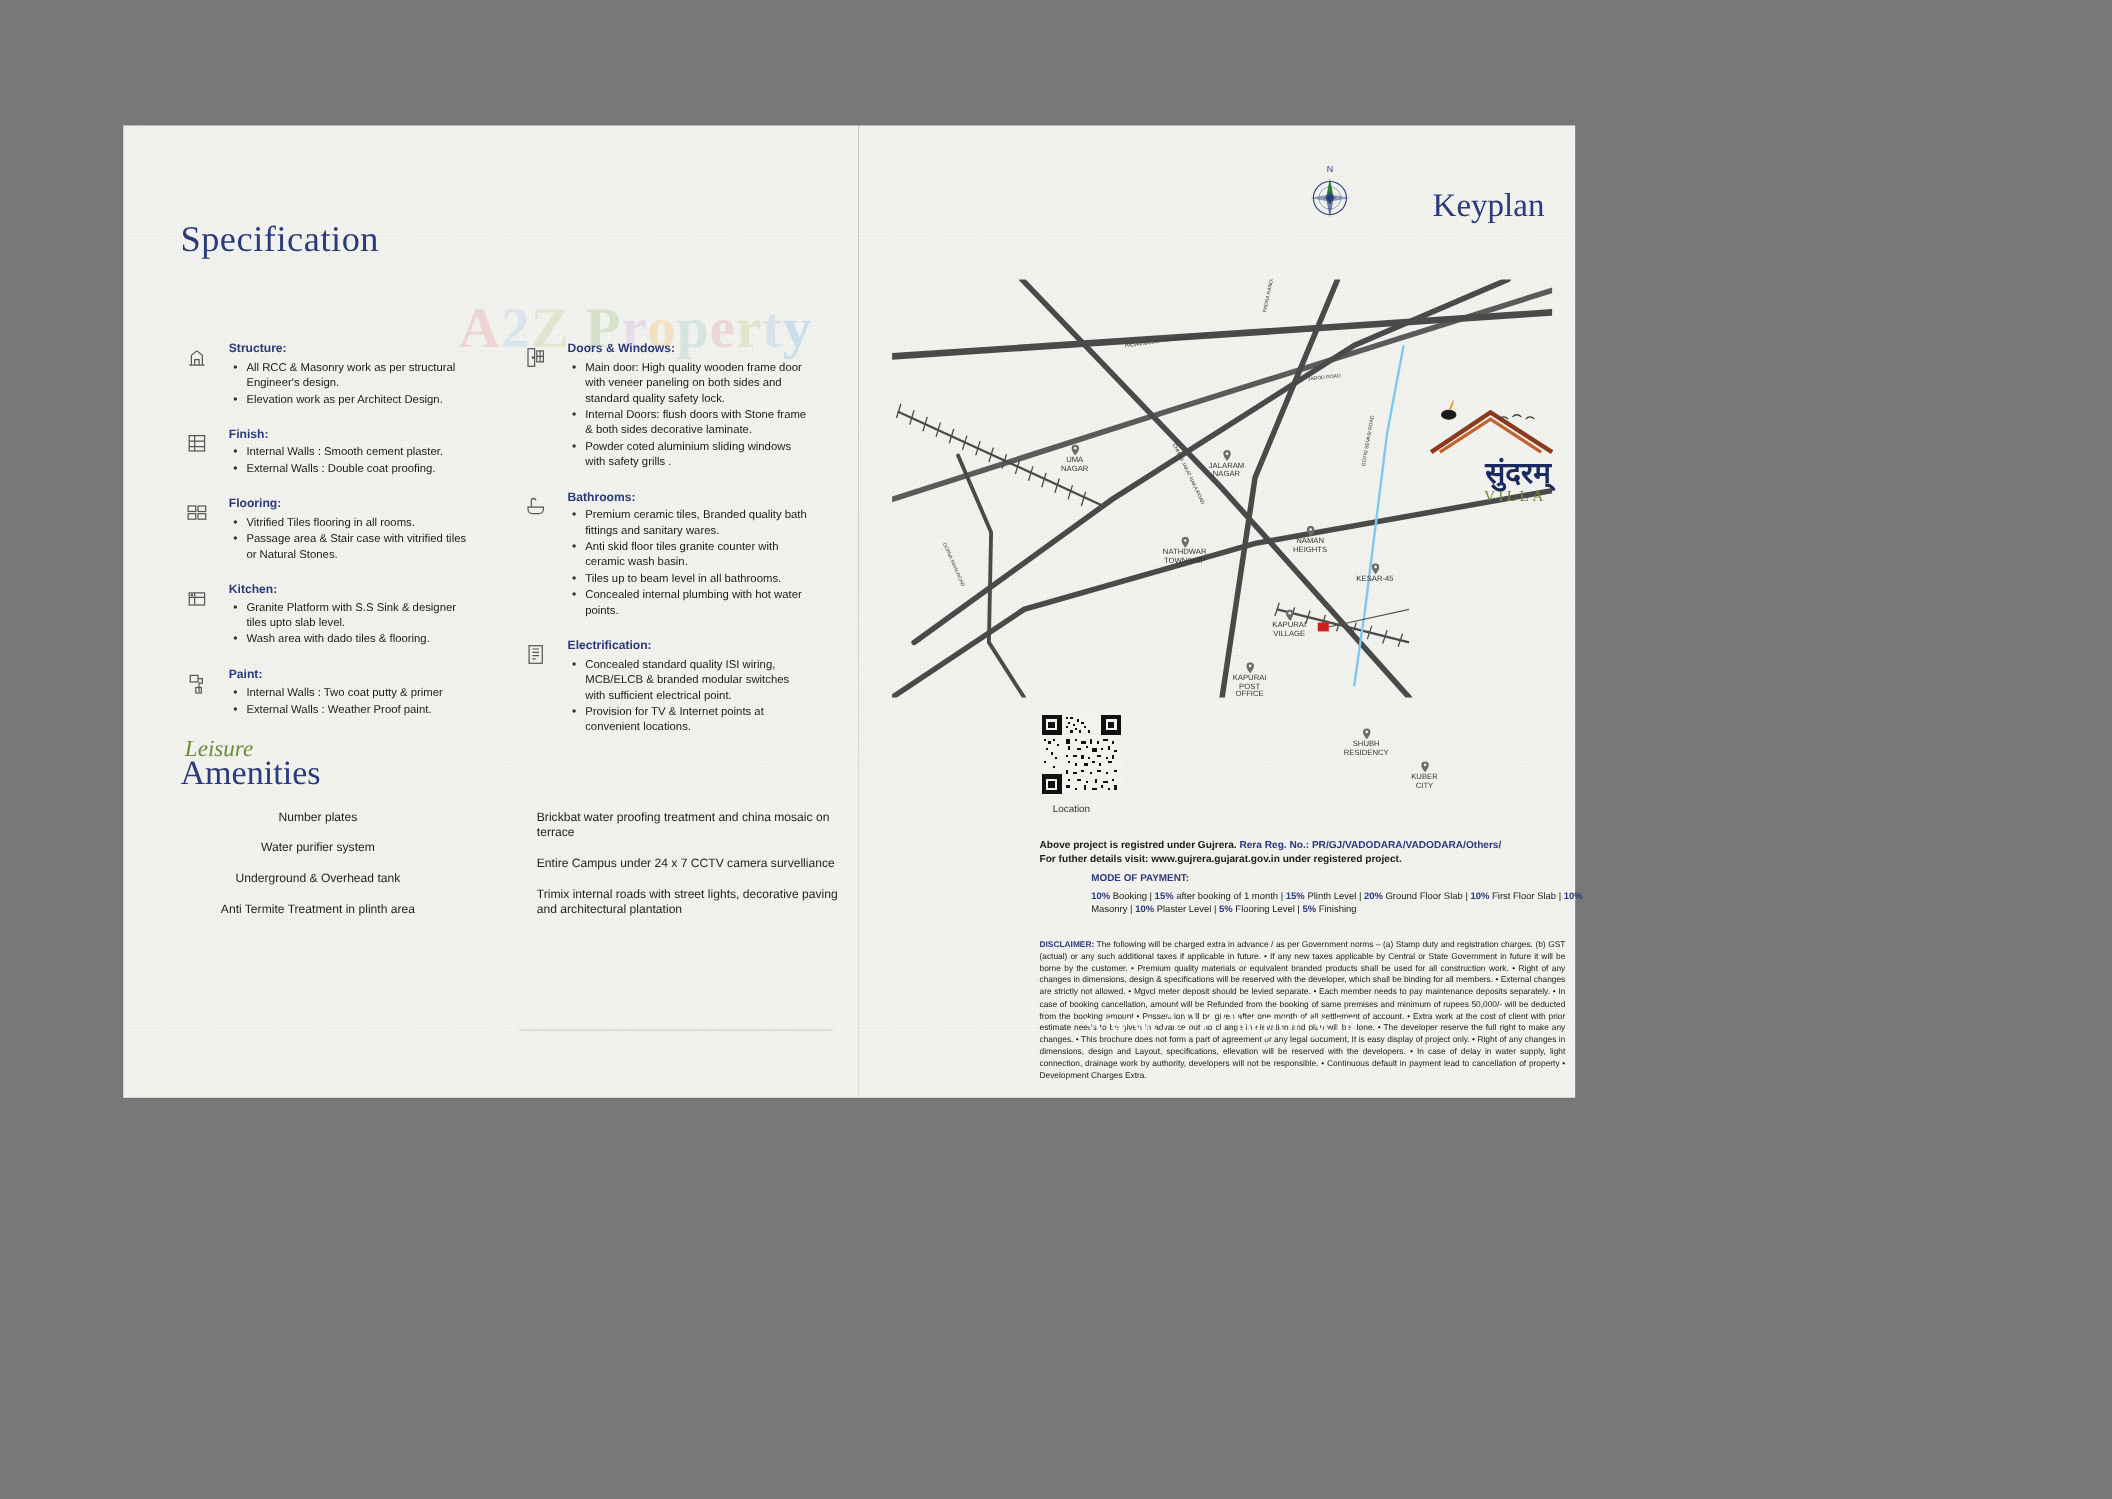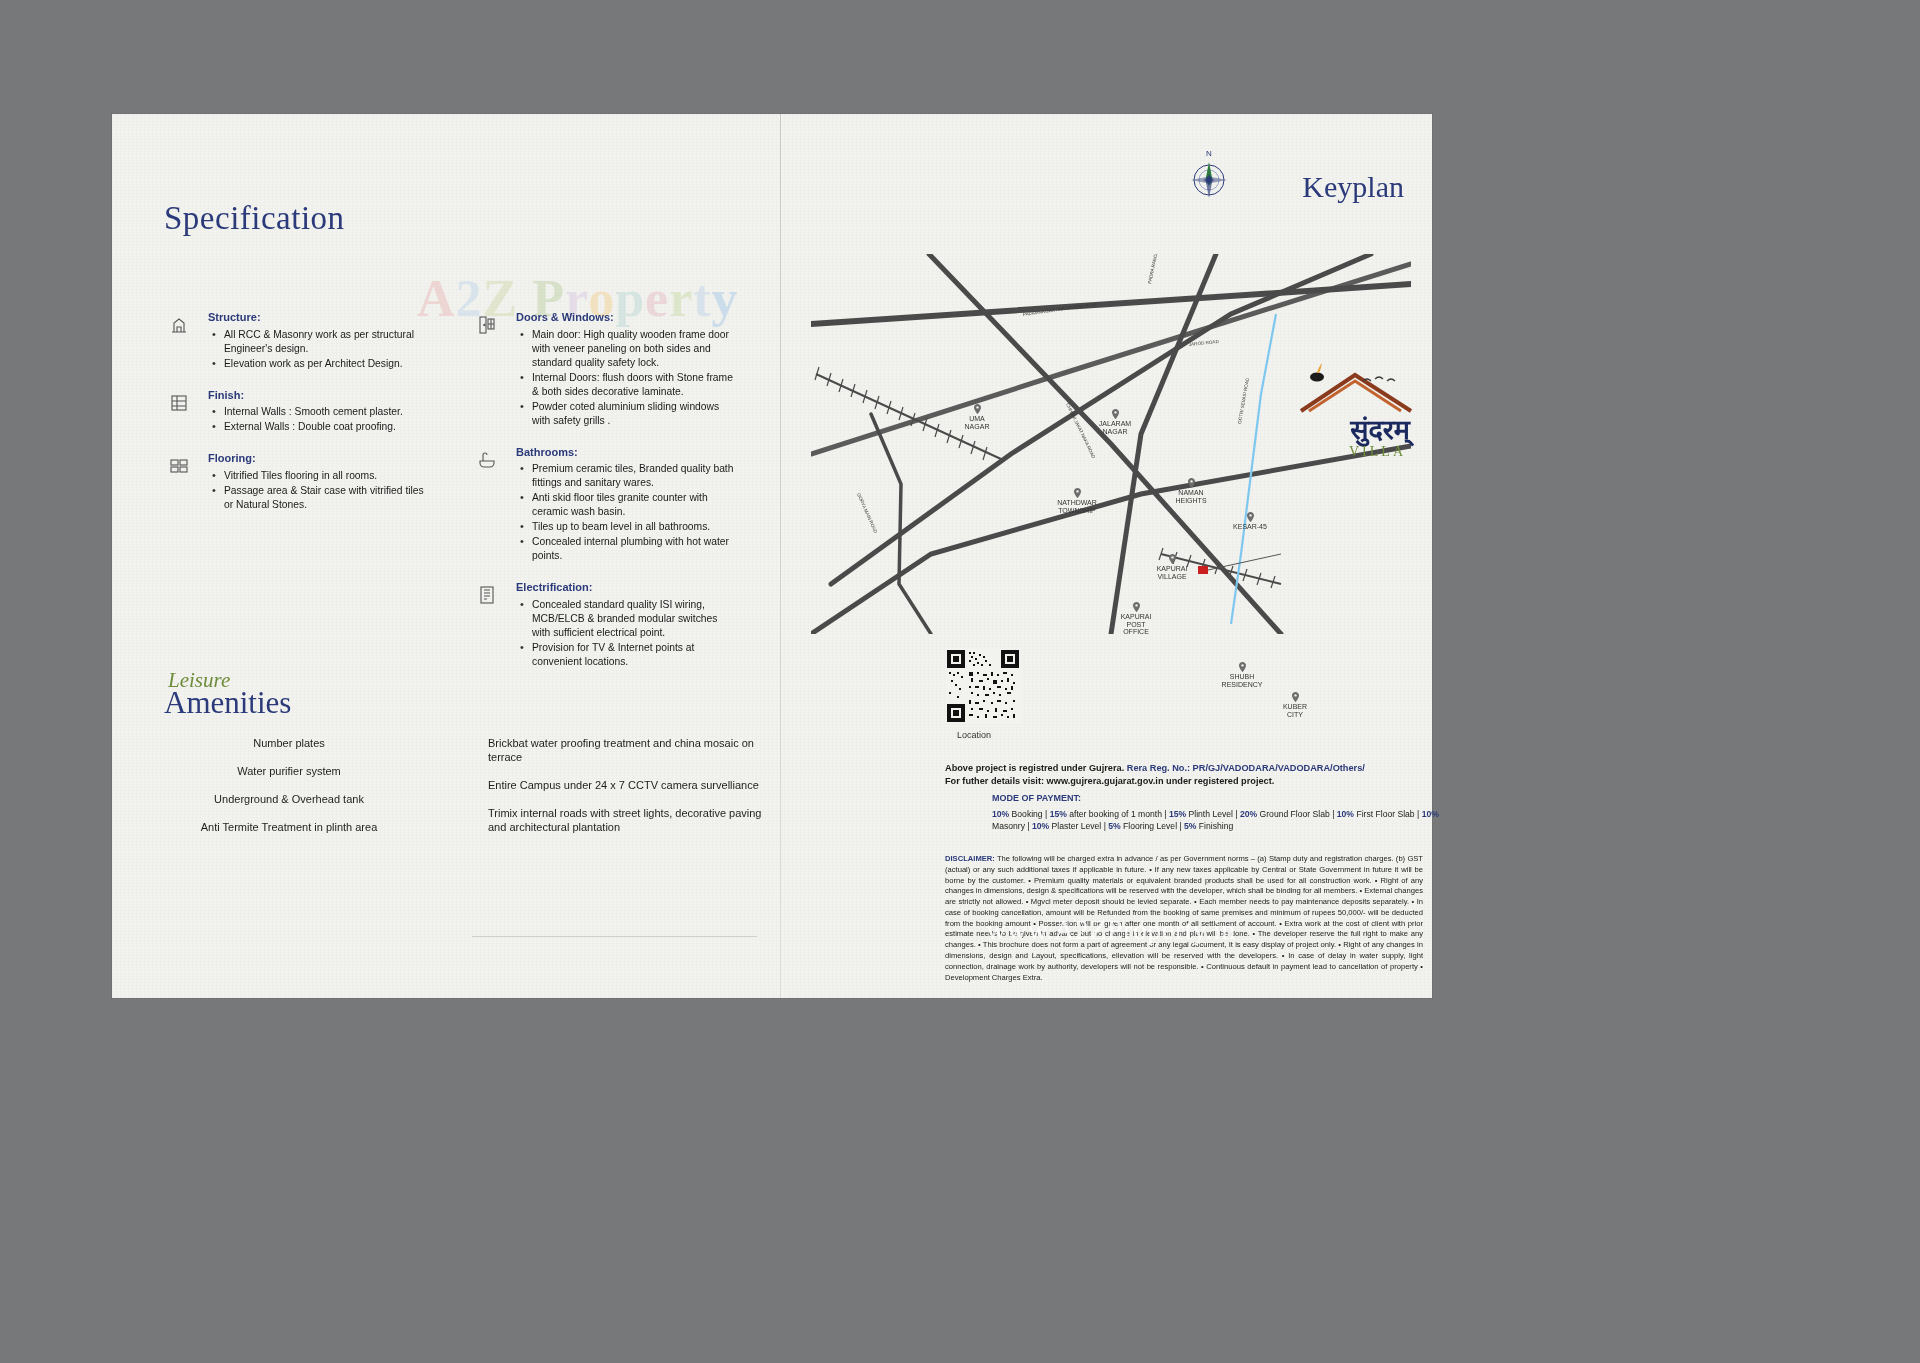--- a/index.html
+++ b/index.html
@@ -181,20 +181,48 @@
               <rect x="2" y="4" width="7" height="5"></rect>
               <rect x="11" y="4" width="7" height="5"></rect>
               <rect x="2" y="11" width="7" height="5"></rect>
               <rect x="11" y="11" width="7" height="5"></rect>
             </svg>
           </span>
           <h4>Flooring:</h4>
           <ul>
             <li>Vitrified Tiles flooring in all rooms.</li>
             <li>Passage area &amp; Stair case with vitrified tiles or Natural Stones.</li>
+          </ul>
+        </div>
+        <div class="grp">
+          <span class="gicon">
+            <svg width="20" height="20" viewBox="0 0 20 20" fill="none" stroke="#555" stroke-width="1.1">
+              <rect x="3" y="5" width="14" height="11"></rect>
+              <path d="M3 9h14M8 5v11"></path>
+              <circle cx="5.5" cy="7" r="0.6" fill="#555"></circle>
+            </svg>
+          </span>
+          <h4>Kitchen:</h4>
+          <ul>
+            <li>Granite Platform with S.S Sink &amp; designer tiles upto slab level.</li>
+            <li>Wash area with dado tiles &amp; flooring.</li>
+          </ul>
+        </div>
+        <div class="grp">
+          <span class="gicon">
+            <svg width="20" height="20" viewBox="0 0 20 20" fill="none" stroke="#555" stroke-width="1.1">
+              <rect x="4" y="3" width="7" height="6"></rect>
+              <path d="M11 6h4v4h-3v8"></path>
+              <rect x="9" y="14" width="5" height="5"></rect>
+            </svg>
+          </span>
+          <h4>Paint:</h4>
+          <ul>
+            <li>Internal Walls : Two coat putty &amp; primer</li>
+            <li>External Walls : Weather Proof paint.</li>
           </ul>
         </div>
       </div>
     <div class="spec-col colB" id="colB">
         <div class="grp">
           <span class="gicon">
             <svg width="20" height="20" viewBox="0 0 20 20" fill="none" stroke="#555" stroke-width="1.1">
               <rect x="3" y="2" width="6" height="16"></rect>
               <rect x="11" y="4" width="6" height="10"></rect>
               <path d="M11 9h6M14 4v10"></path>

